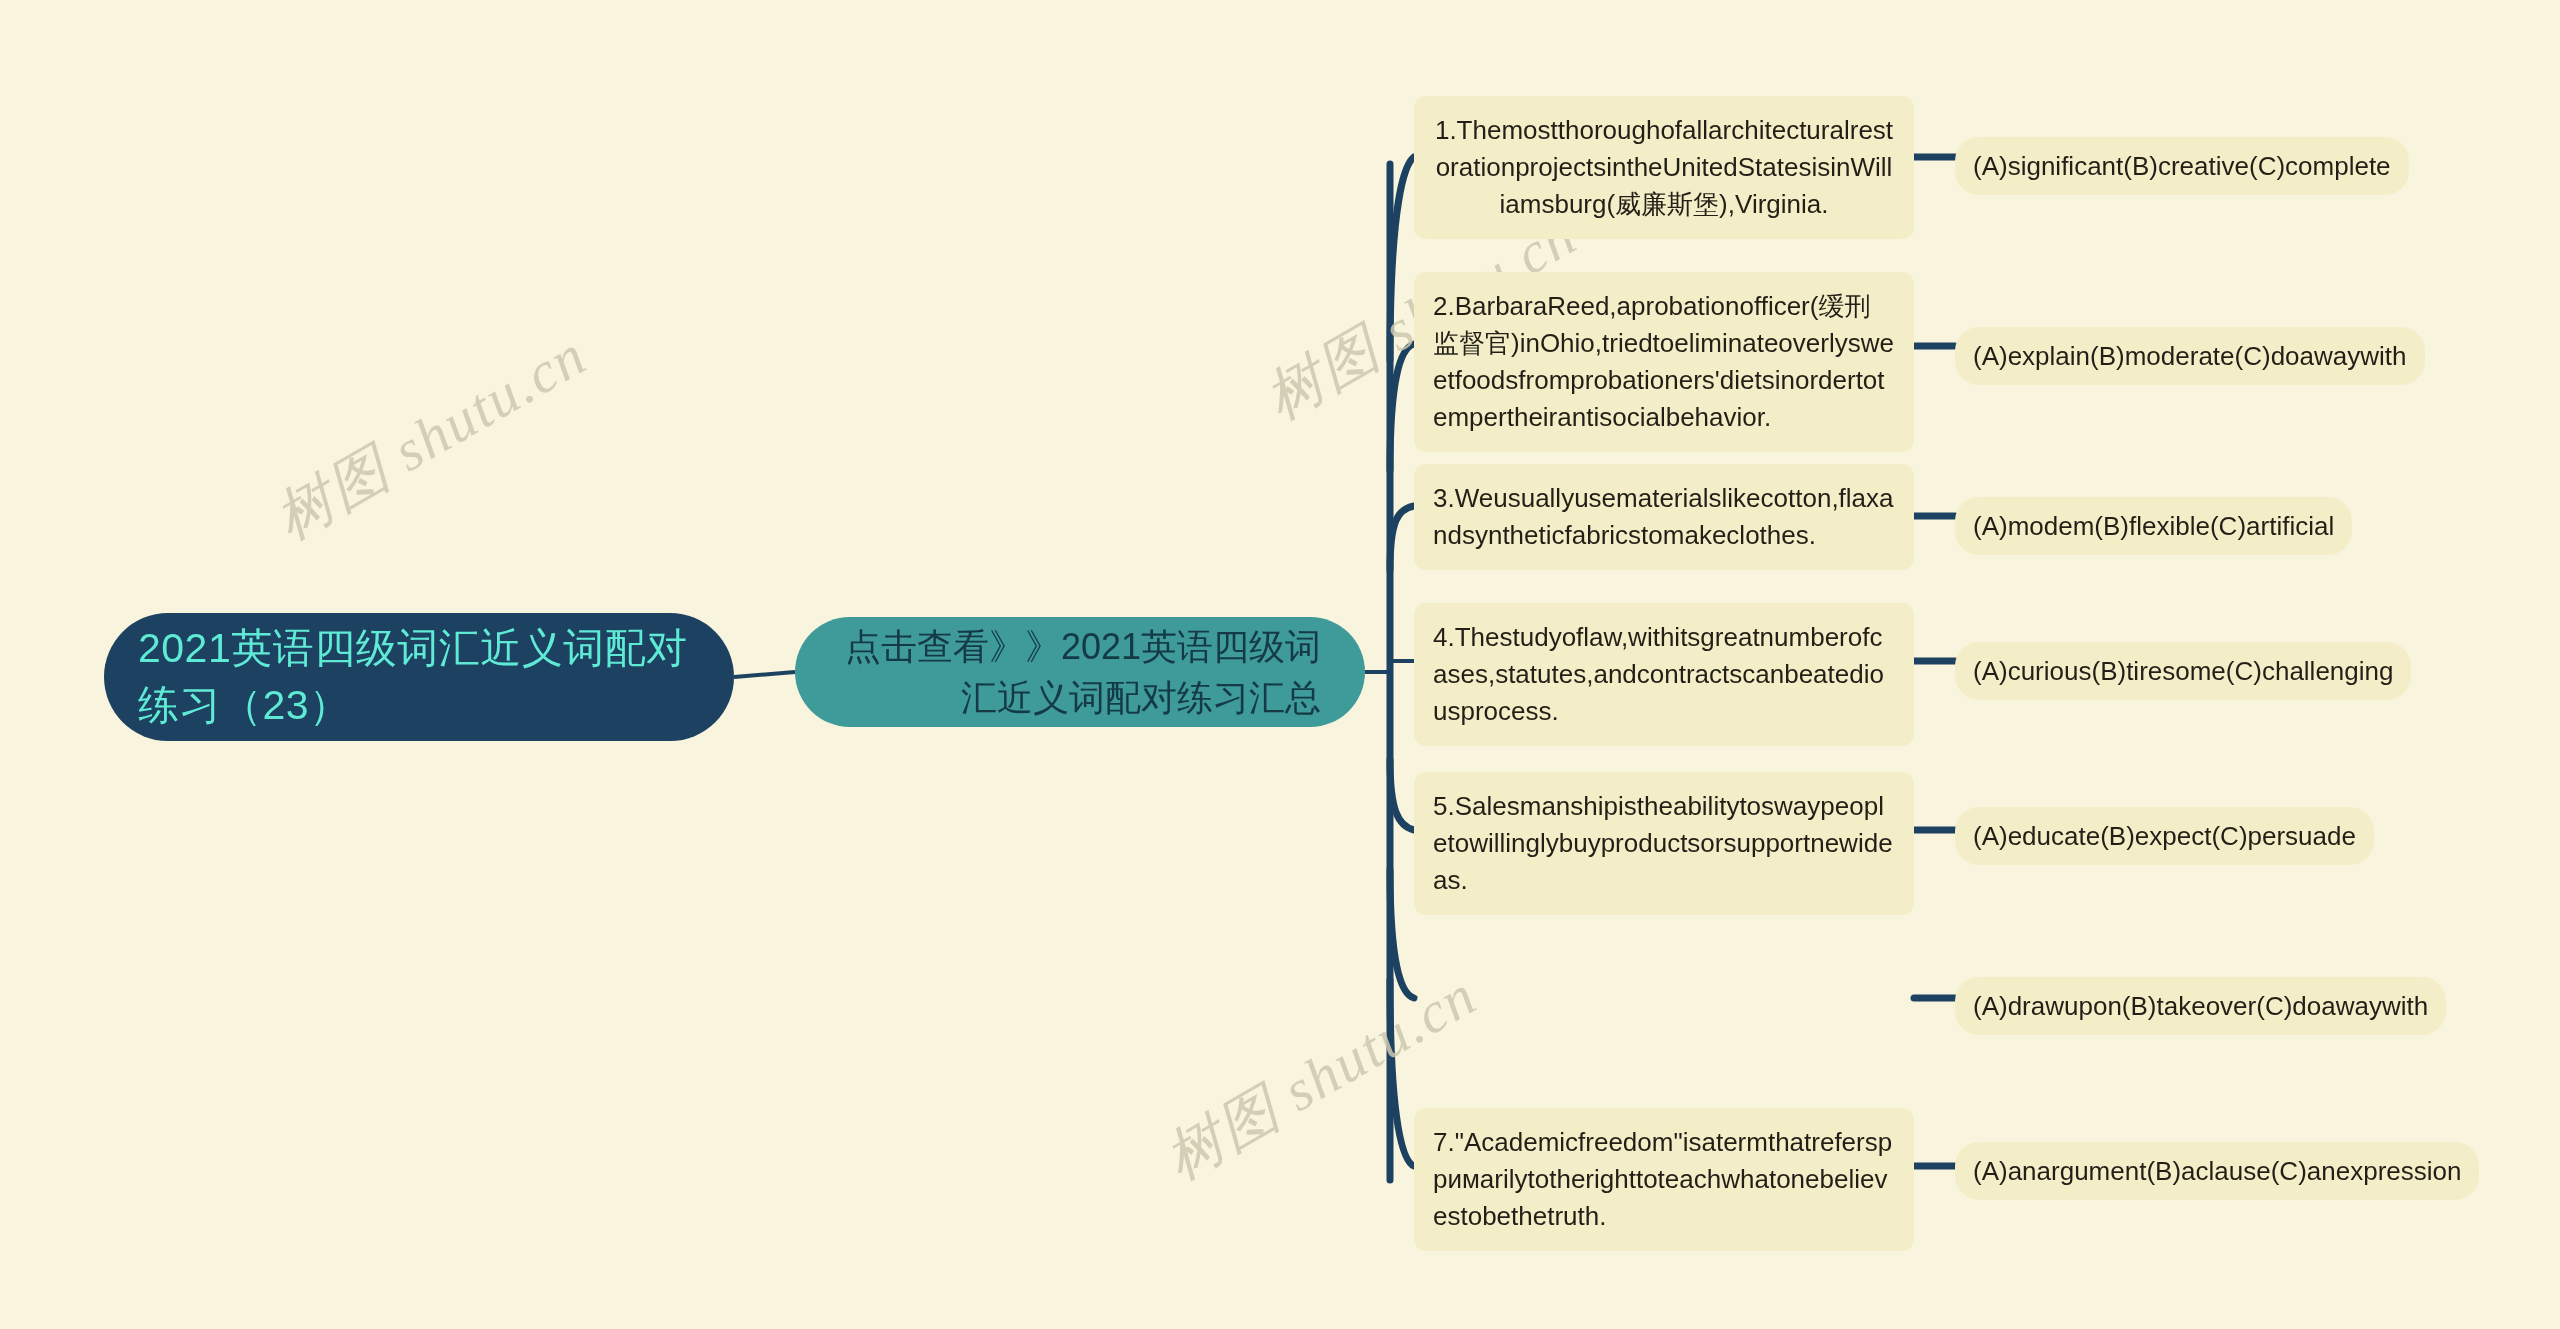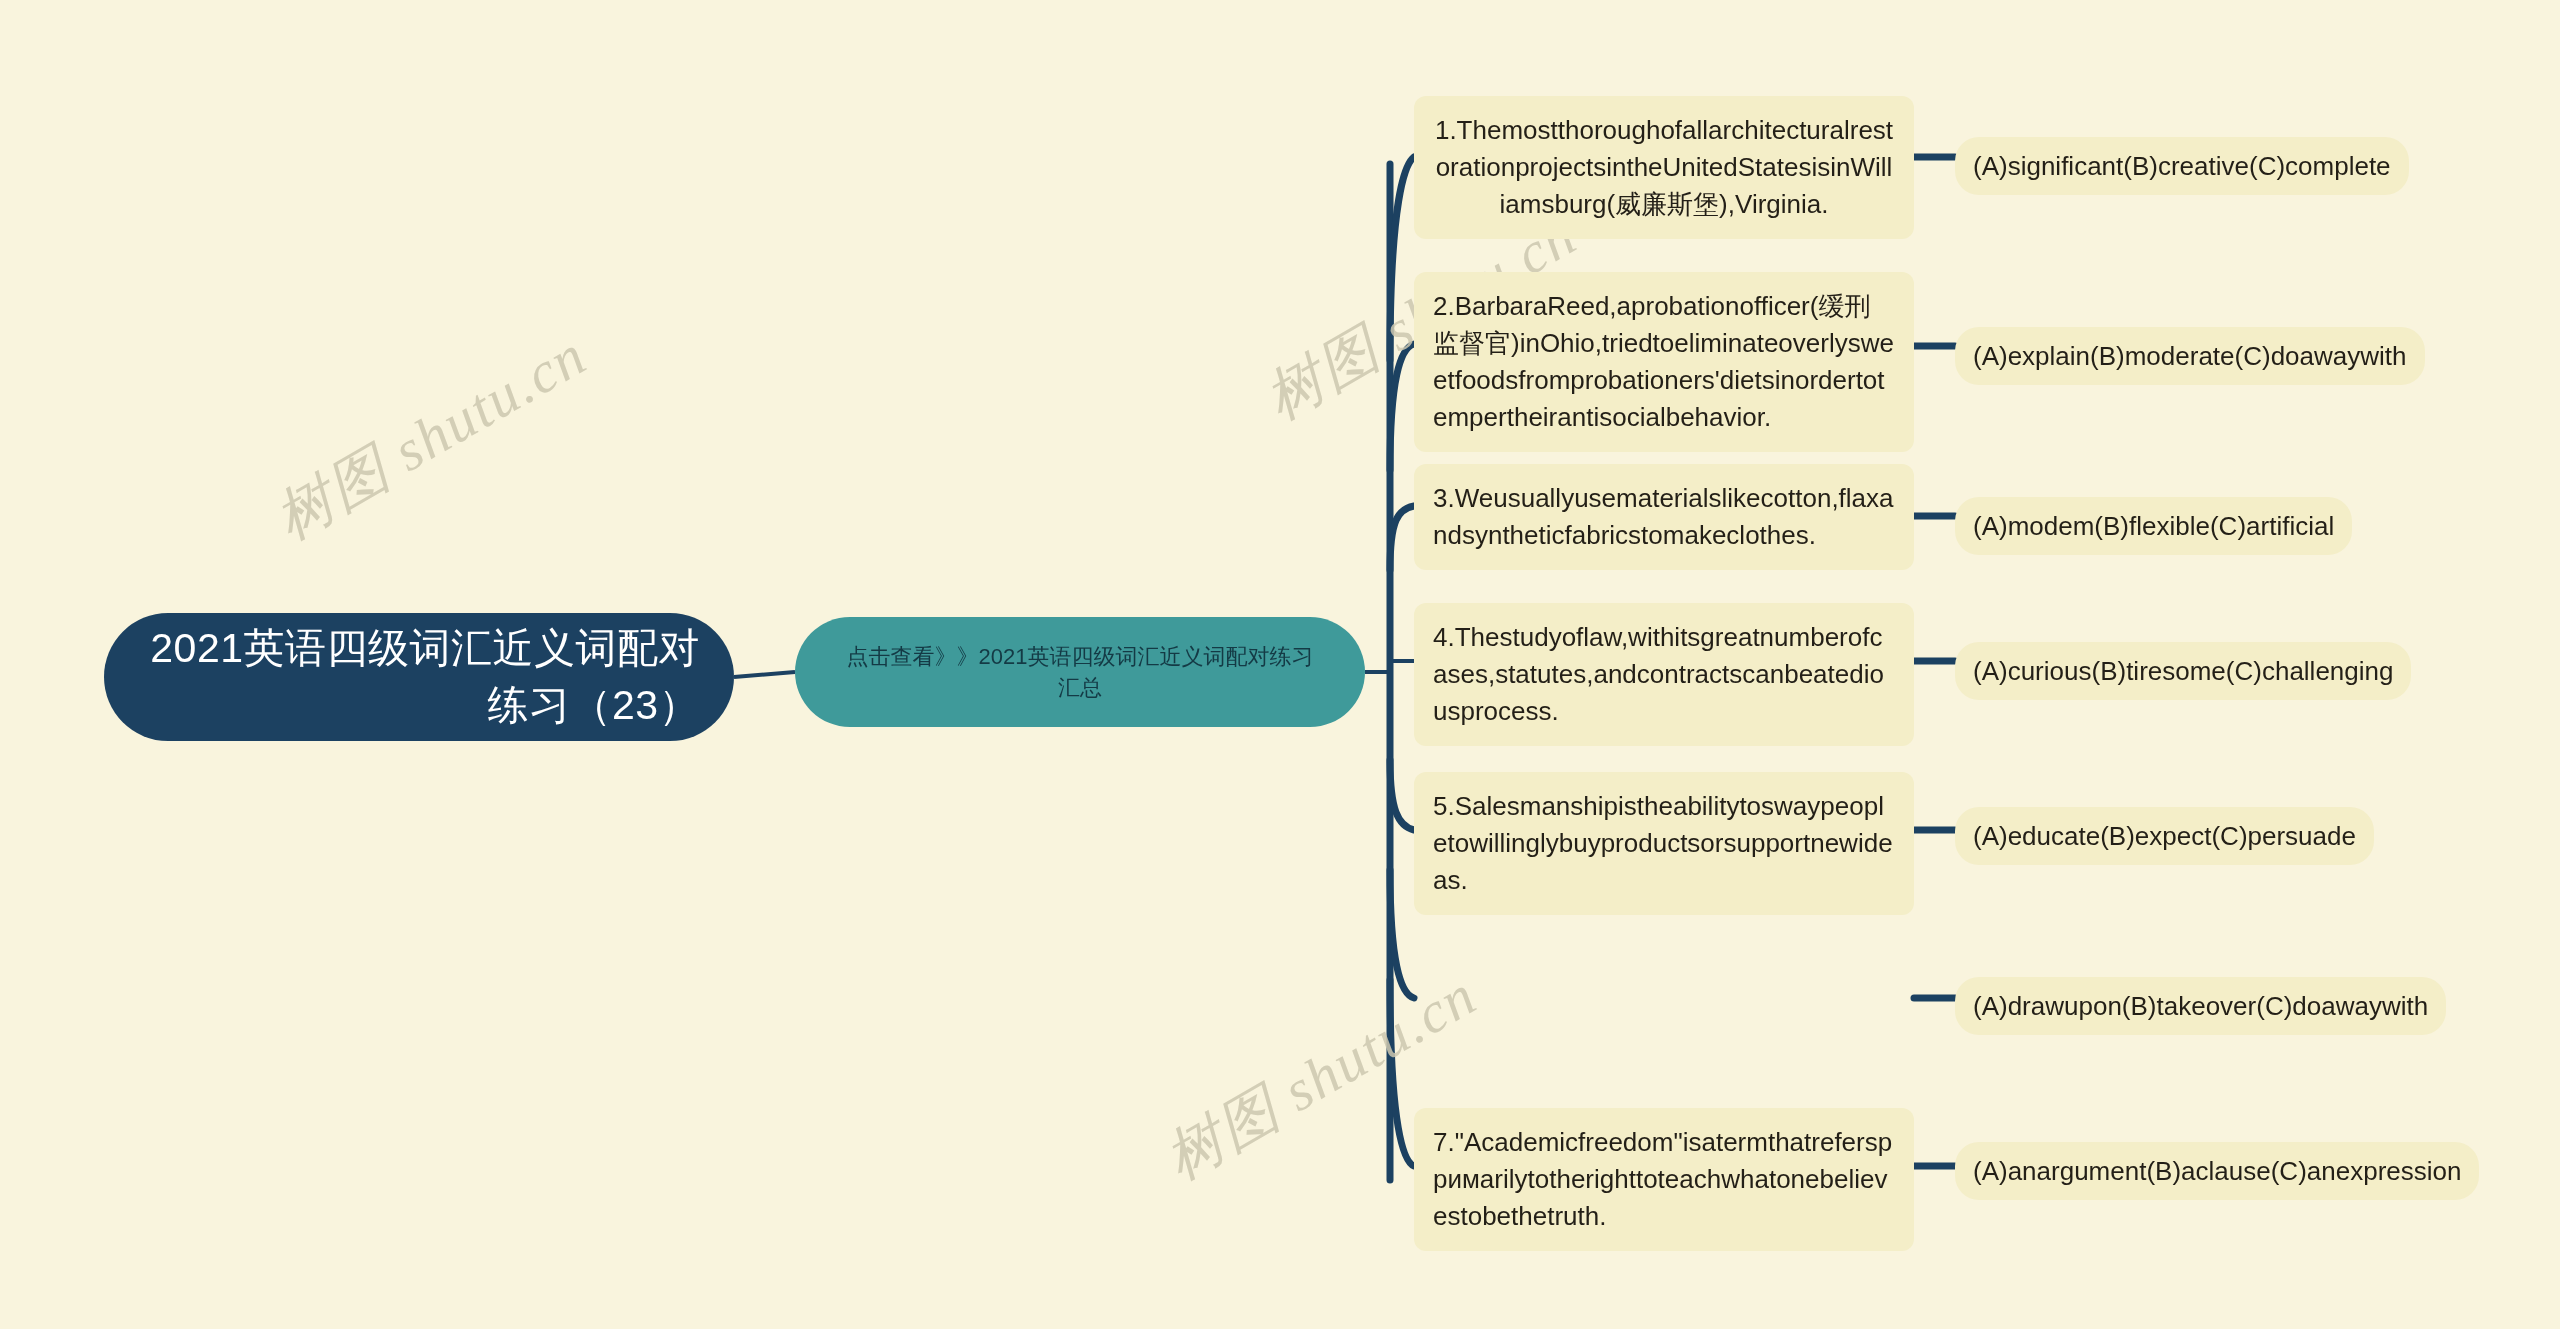--- a/index.html
+++ b/index.html
@@ -54,41 +54,41 @@
     left: 104px;
     top: 613px;
     width: 630px;
     height: 128px;
     background: #1c4161;
     border-radius: 64px;
     justify-content: center;
     padding: 0 34px;
   }
   .root-node .txt {
-    color: #ffffff;
+    color: #5eead4;
     font-size: 41px;
     line-height: 1.38;
-    text-align: right;
+    text-align: left;
     letter-spacing: .5px;
   }
 
   .branch-node {
     left: 795px;
     top: 617px;
     width: 570px;
     height: 110px;
     background: #3f9a9a;
     border-radius: 55px;
     padding: 0 44px;
   }
   .branch-node .txt {
     color: #143a45;
-    font-size: 22px;
+    font-size: 36px;
     line-height: 1.42;
-    text-align: center;
+    text-align: right;
   }
 
   .q-node {
     left: 1414px;
     width: 500px;
     background: #f4eec8;
     border-radius: 12px;
     padding: 16px 19px;
     display: block;
   }

